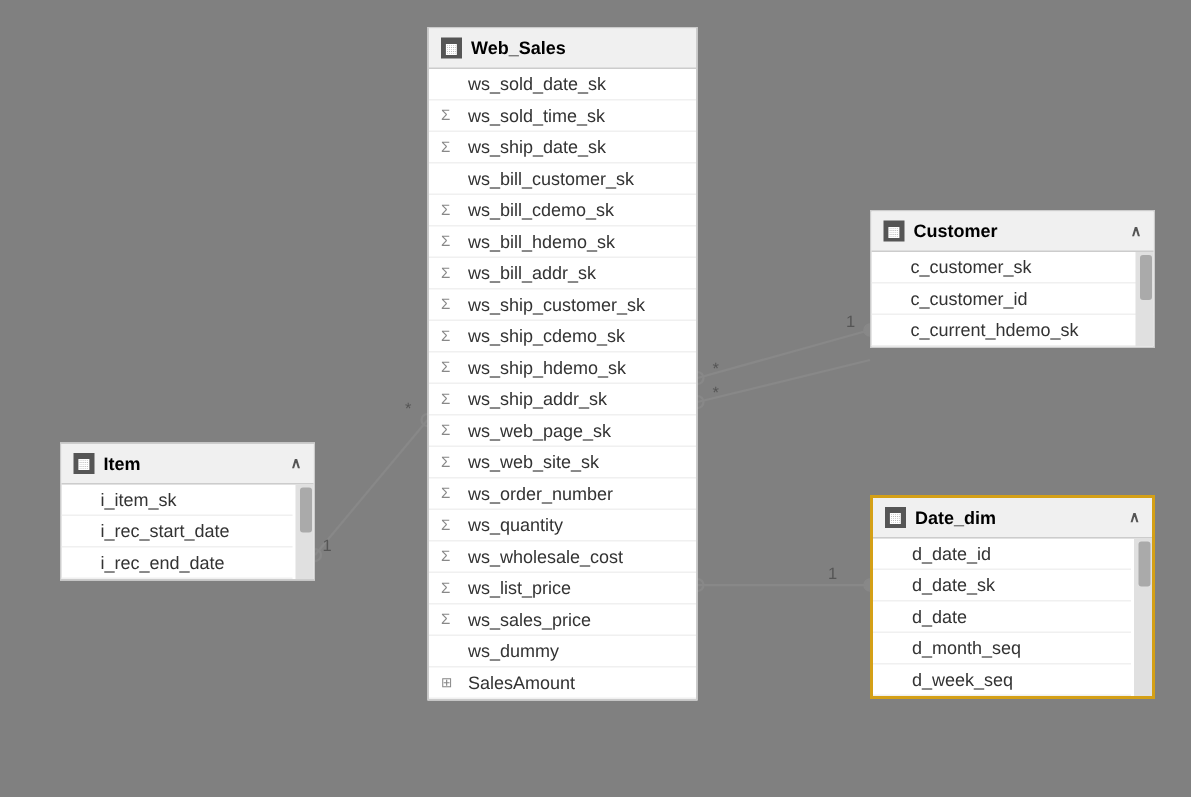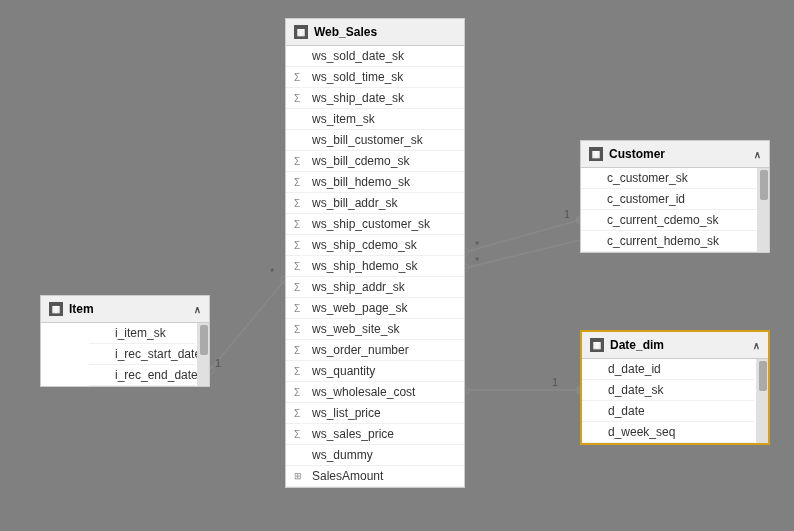--- a/index.html
+++ b/index.html
@@ -154,24 +154,20 @@
       <div class="field-row">
         <span class="field-icon">Σ</span>
         <span class="field-name">ws_sold_time_sk</span>
       </div>
       <div class="field-row">
         <span class="field-icon">Σ</span>
         <span class="field-name">ws_ship_date_sk</span>
       </div>
       <div class="field-row">
         <span class="field-icon"></span>
-        <span class="field-name">ws_item_sk</span>
-      </div>
-      <div class="field-row">
-        <span class="field-icon"></span>
         <span class="field-name">ws_bill_customer_sk</span>
       </div>
       <div class="field-row">
         <span class="field-icon">Σ</span>
         <span class="field-name">ws_bill_cdemo_sk</span>
       </div>
       <div class="field-row">
         <span class="field-icon">Σ</span>
         <span class="field-name">ws_bill_hdemo_sk</span>
       </div>
@@ -246,41 +242,37 @@
       <div class="field-row">
         <span class="field-icon"></span>
         <span class="field-name">c_customer_sk</span>
       </div>
       <div class="field-row">
         <span class="field-icon"></span>
         <span class="field-name">c_customer_id</span>
       </div>
       <div class="field-row">
         <span class="field-icon"></span>
-        <span class="field-name">c_current_cdemo_sk</span>
-      </div>
-      <div class="field-row">
-        <span class="field-icon"></span>
         <span class="field-name">c_current_hdemo_sk</span>
       </div>
     </div>
     <div class="scrollbar-area" style="top:0;height:100%;">
       <div class="scrollbar-thumb"></div>
     </div>
   </div>
 </div>
 
 <div class="table-card" style="left:40px; top:295px; width:170px;">
   <div class="table-header">
     <span class="table-header-icon">▦</span>
     <span>Item</span>
     <span class="chevron-btn">∧</span>
   </div>
   <div class="table-body" style="position:relative;">
-    <div class="table-body-inner" style="padding-right:14px;margin-left:48px;">
+    <div class="table-body-inner" style="padding-right:14px;">
       <div class="field-row">
         <span class="field-icon"></span>
         <span class="field-name">i_item_sk</span>
       </div>
       <div class="field-row">
         <span class="field-icon"></span>
         <span class="field-name">i_rec_start_date</span>
       </div>
       <div class="field-row">
         <span class="field-icon"></span>
@@ -308,20 +300,24 @@
       <div class="field-row">
         <span class="field-icon"></span>
         <span class="field-name">d_date_sk</span>
       </div>
       <div class="field-row">
         <span class="field-icon"></span>
         <span class="field-name">d_date</span>
       </div>
       <div class="field-row">
         <span class="field-icon"></span>
+        <span class="field-name">d_month_seq</span>
+      </div>
+      <div class="field-row">
+        <span class="field-icon"></span>
         <span class="field-name">d_week_seq</span>
       </div>
     </div>
     <div class="scrollbar-area" style="top:0;height:100%;">
       <div class="scrollbar-thumb"></div>
     </div>
   </div>
 </div>
 
 </body></html>

